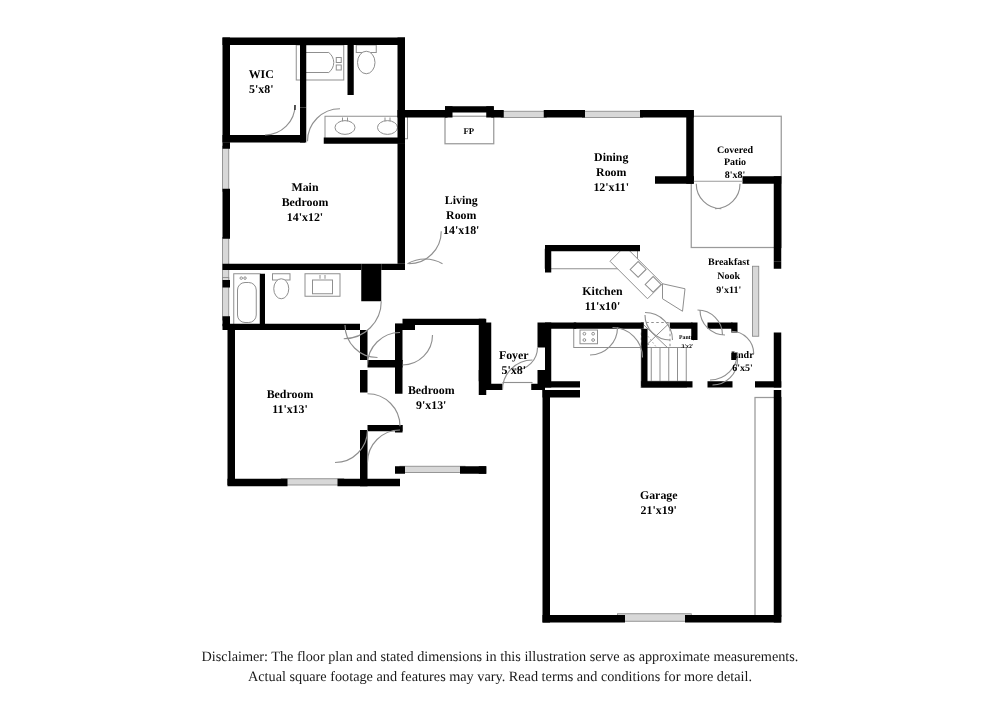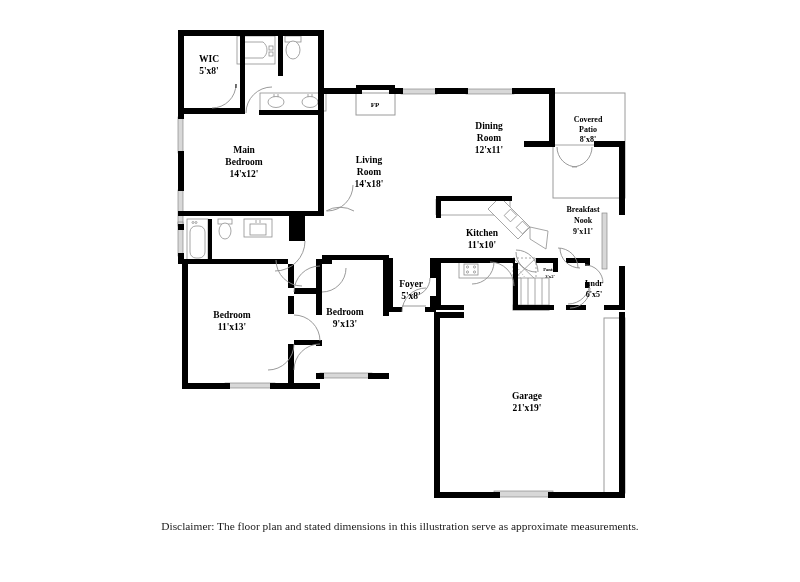--- a/index.html
+++ b/index.html
@@ -374,13 +374,14 @@
     <g>
       <text class="room-label rl-fp" x="375" y="107">FP</text>
     </g>
 
   </g>
 </svg>
 </div>
 
 <div class="disclaimer">
   <div>Disclaimer: The floor plan and stated dimensions in this illustration serve as approximate measurements.</div>
+  <div>Actual square footage and features may vary. Read terms and conditions for more detail.</div>
 </div>
 
 </body></html>

